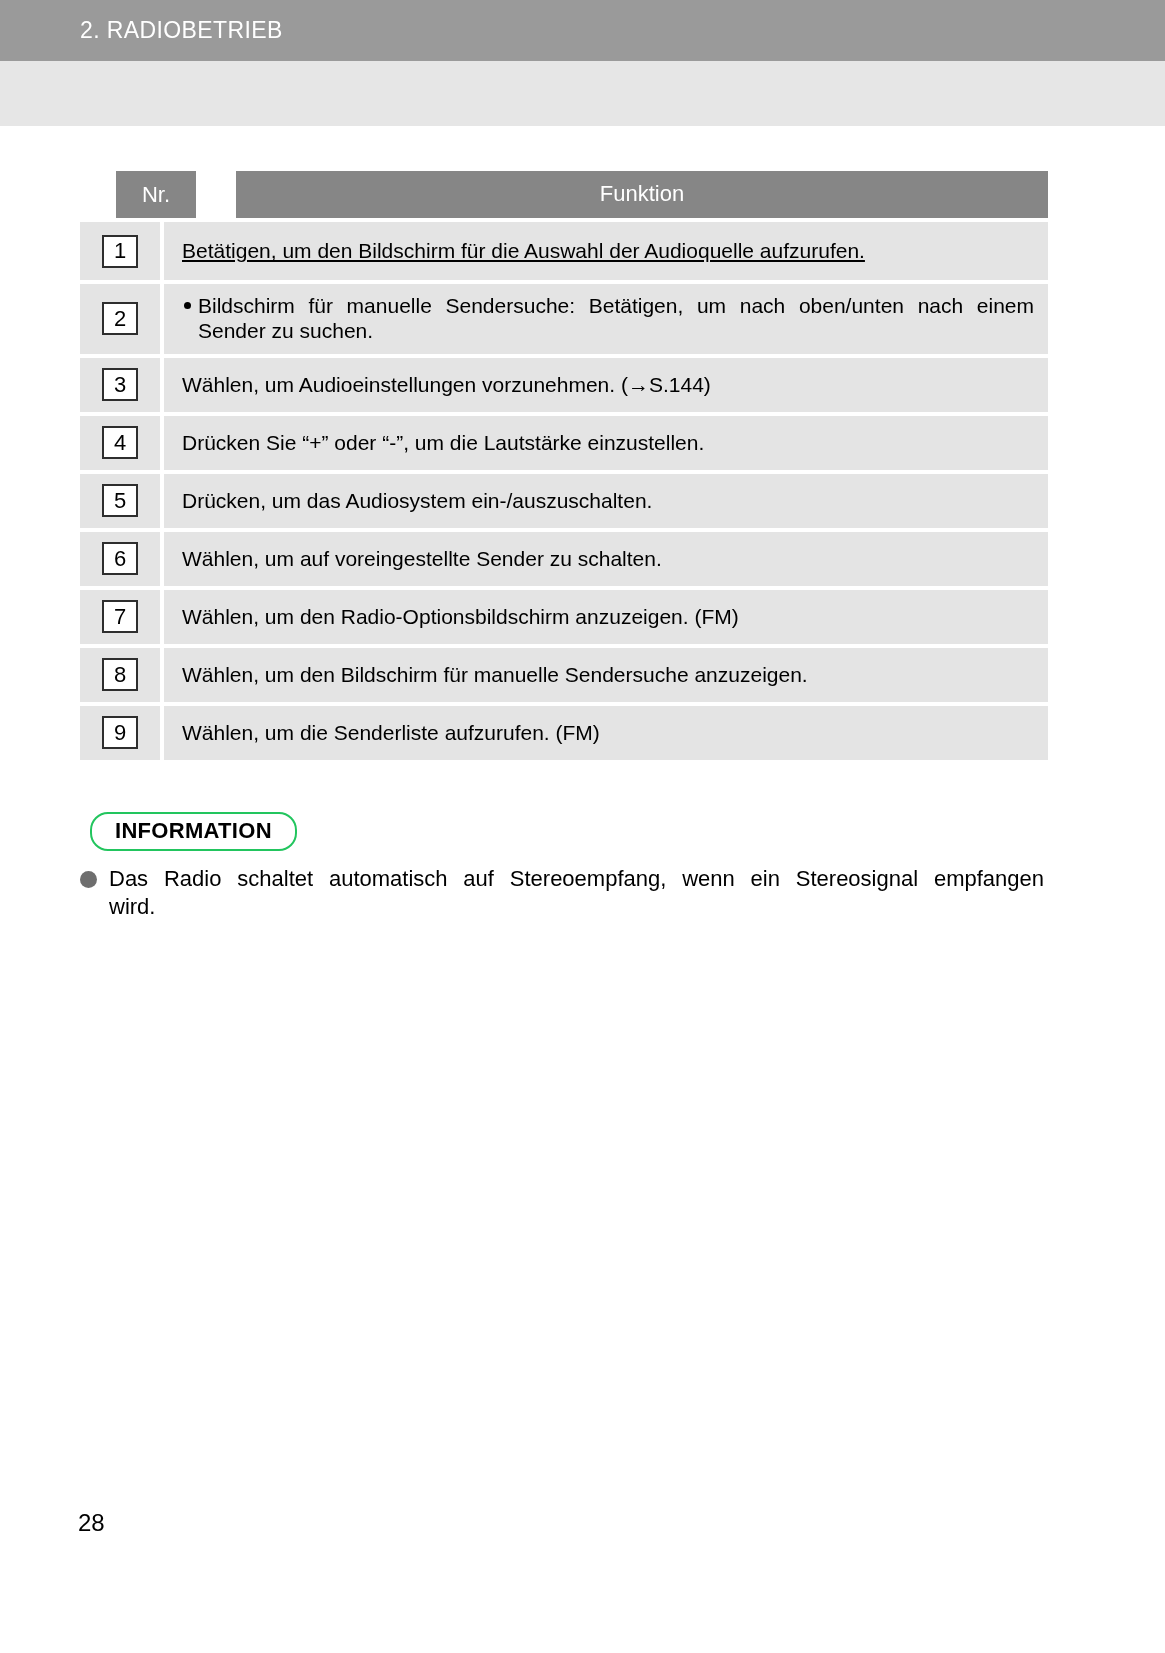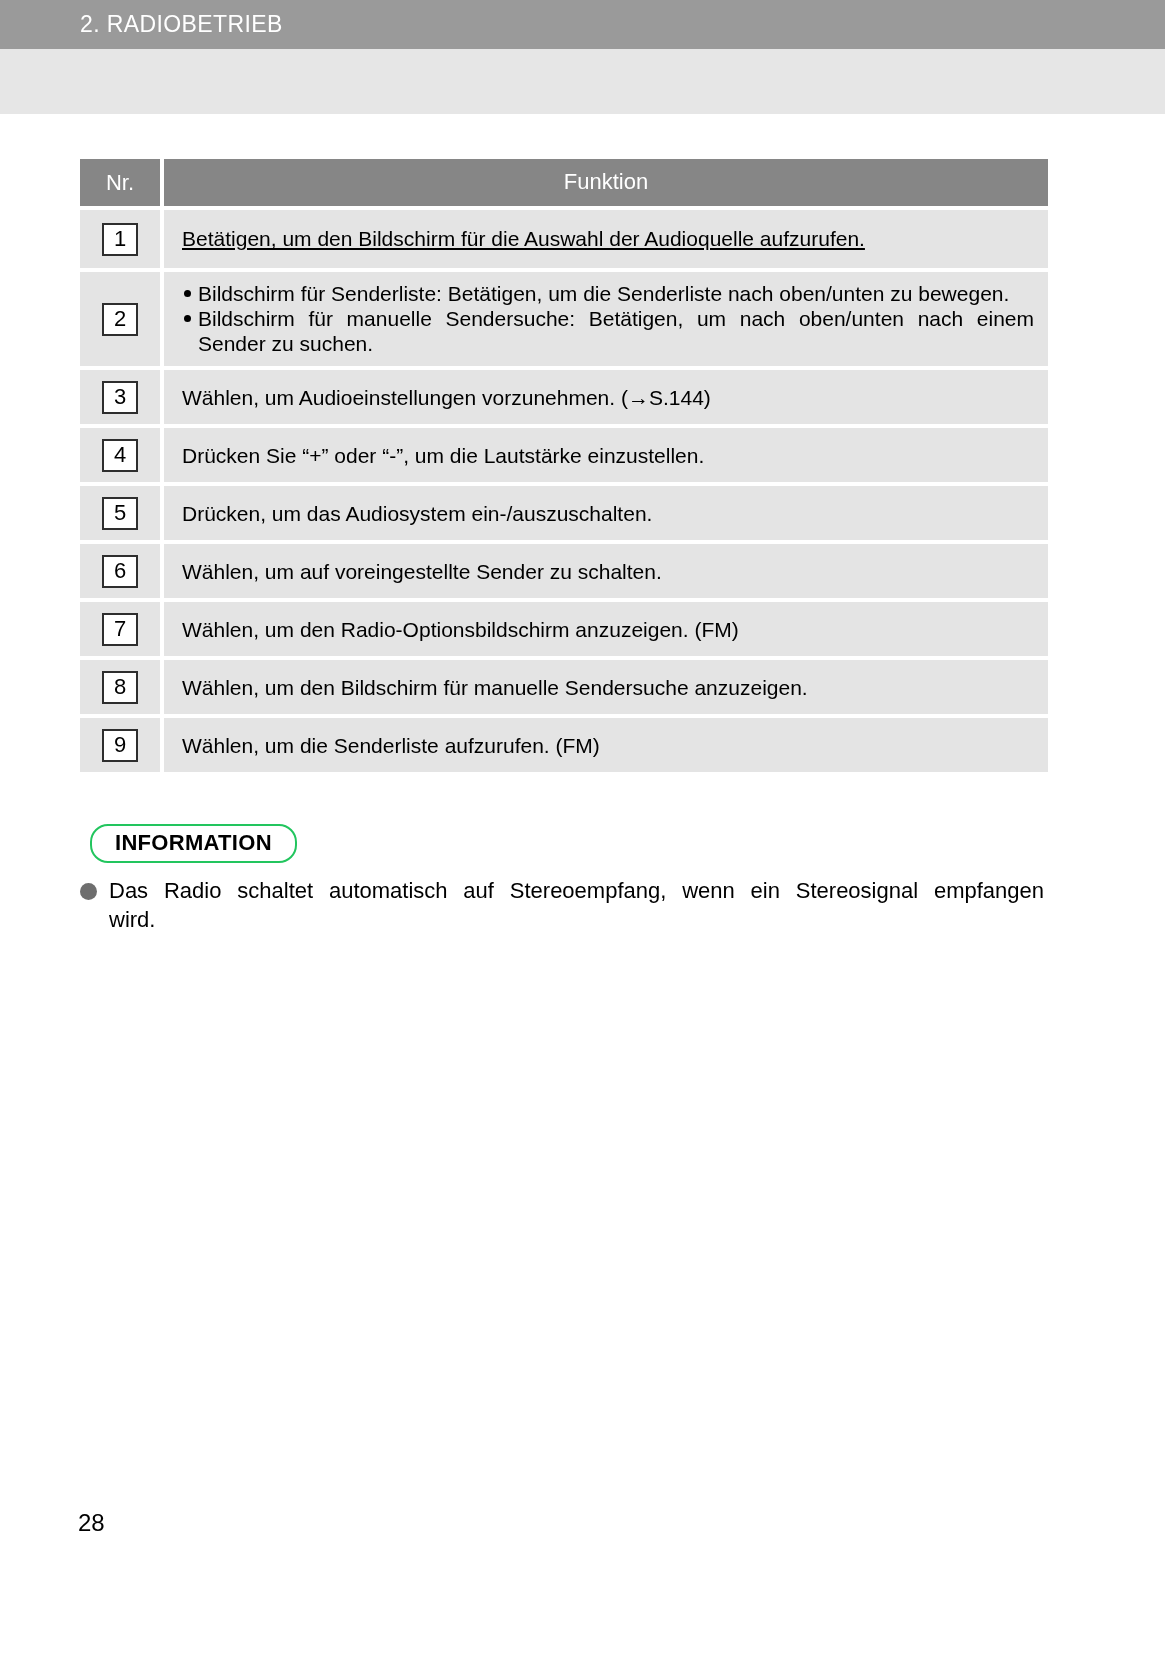--- a/index.html
+++ b/index.html
@@ -7,21 +7,21 @@
     width: 1165px; height: 1653px;
     background: #ffffff;
     font-family: "Liberation Sans", sans-serif;
     color: #000;
     position: relative;
     overflow: hidden;
   }
 
   
   .page-header {
-    height: 49px;
+    height: 61px;
     background: #9a9a9a;
     display: flex;
     align-items: center;
     padding-left: 80px;
     box-sizing: border-box;
   }
   .page-header-title {
     color: #ffffff;
     font-size: 23px;
     font-weight: 500;
@@ -60,20 +60,21 @@
     line-height: 1.2;
     min-height: 54px;
   }
   .thead .cell-nr, .thead .cell-fn {
     background: #868686;
     color: #ffffff;
     min-height: 47px;
     justify-content: center;
     font-size: 22px;
     padding: 0;
+    margin-left: 36px;
   }
   .row-tall .cell-fn { min-height: 58px; text-decoration: underline; }
   .numbox {
     min-width: 26px;
     height: 29px;
     padding: 0 3px;
     background: #ffffff;
     border: 2px solid #2e2e2e;
     display: inline-flex;
     align-items: center;
@@ -169,24 +170,20 @@
     </div>
   </div>
 
   <div class="trow">
     <div class="cell cell-nr">
       <span class="numbox">2</span>
     </div>
     <div class="cell cell-fn cell-bullets">
       <div class="bullet-item">
         <span class="dot"></span>
-        <span class="btxt">Bildschirm für Senderliste: Betätigen, um die Senderliste nach oben/unten zu bewegen.</span>
-      </div>
-      <div class="bullet-item">
-        <span class="dot"></span>
         <span class="btxt">Bildschirm für manuelle Sendersuche: Betätigen, um nach oben/unten nach einem Sender zu suchen.</span>
       </div>
     </div>
   </div>
 
   <div class="trow">
     <div class="cell cell-nr">
       <span class="numbox">3</span>
     </div>
     <div class="cell cell-fn">

